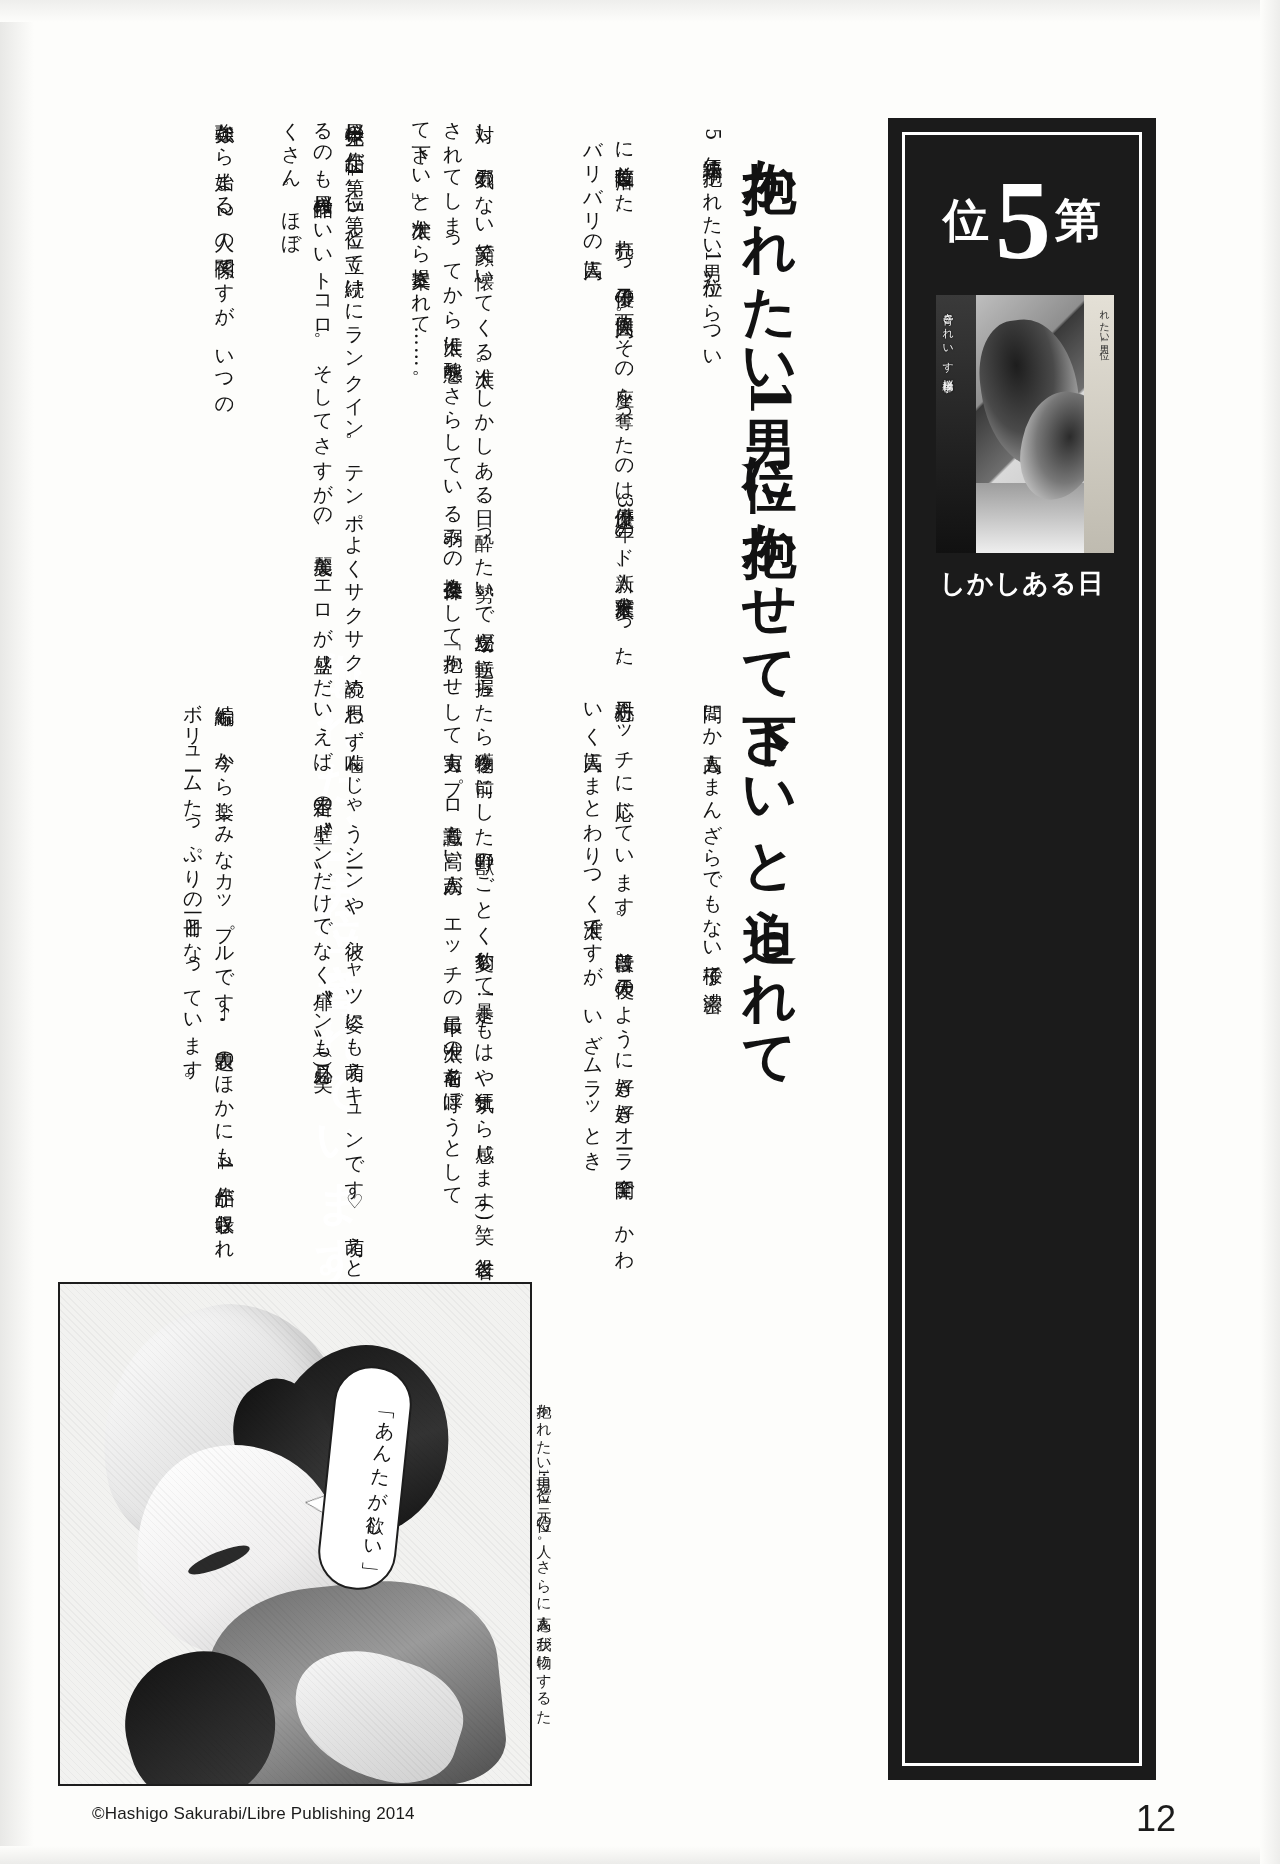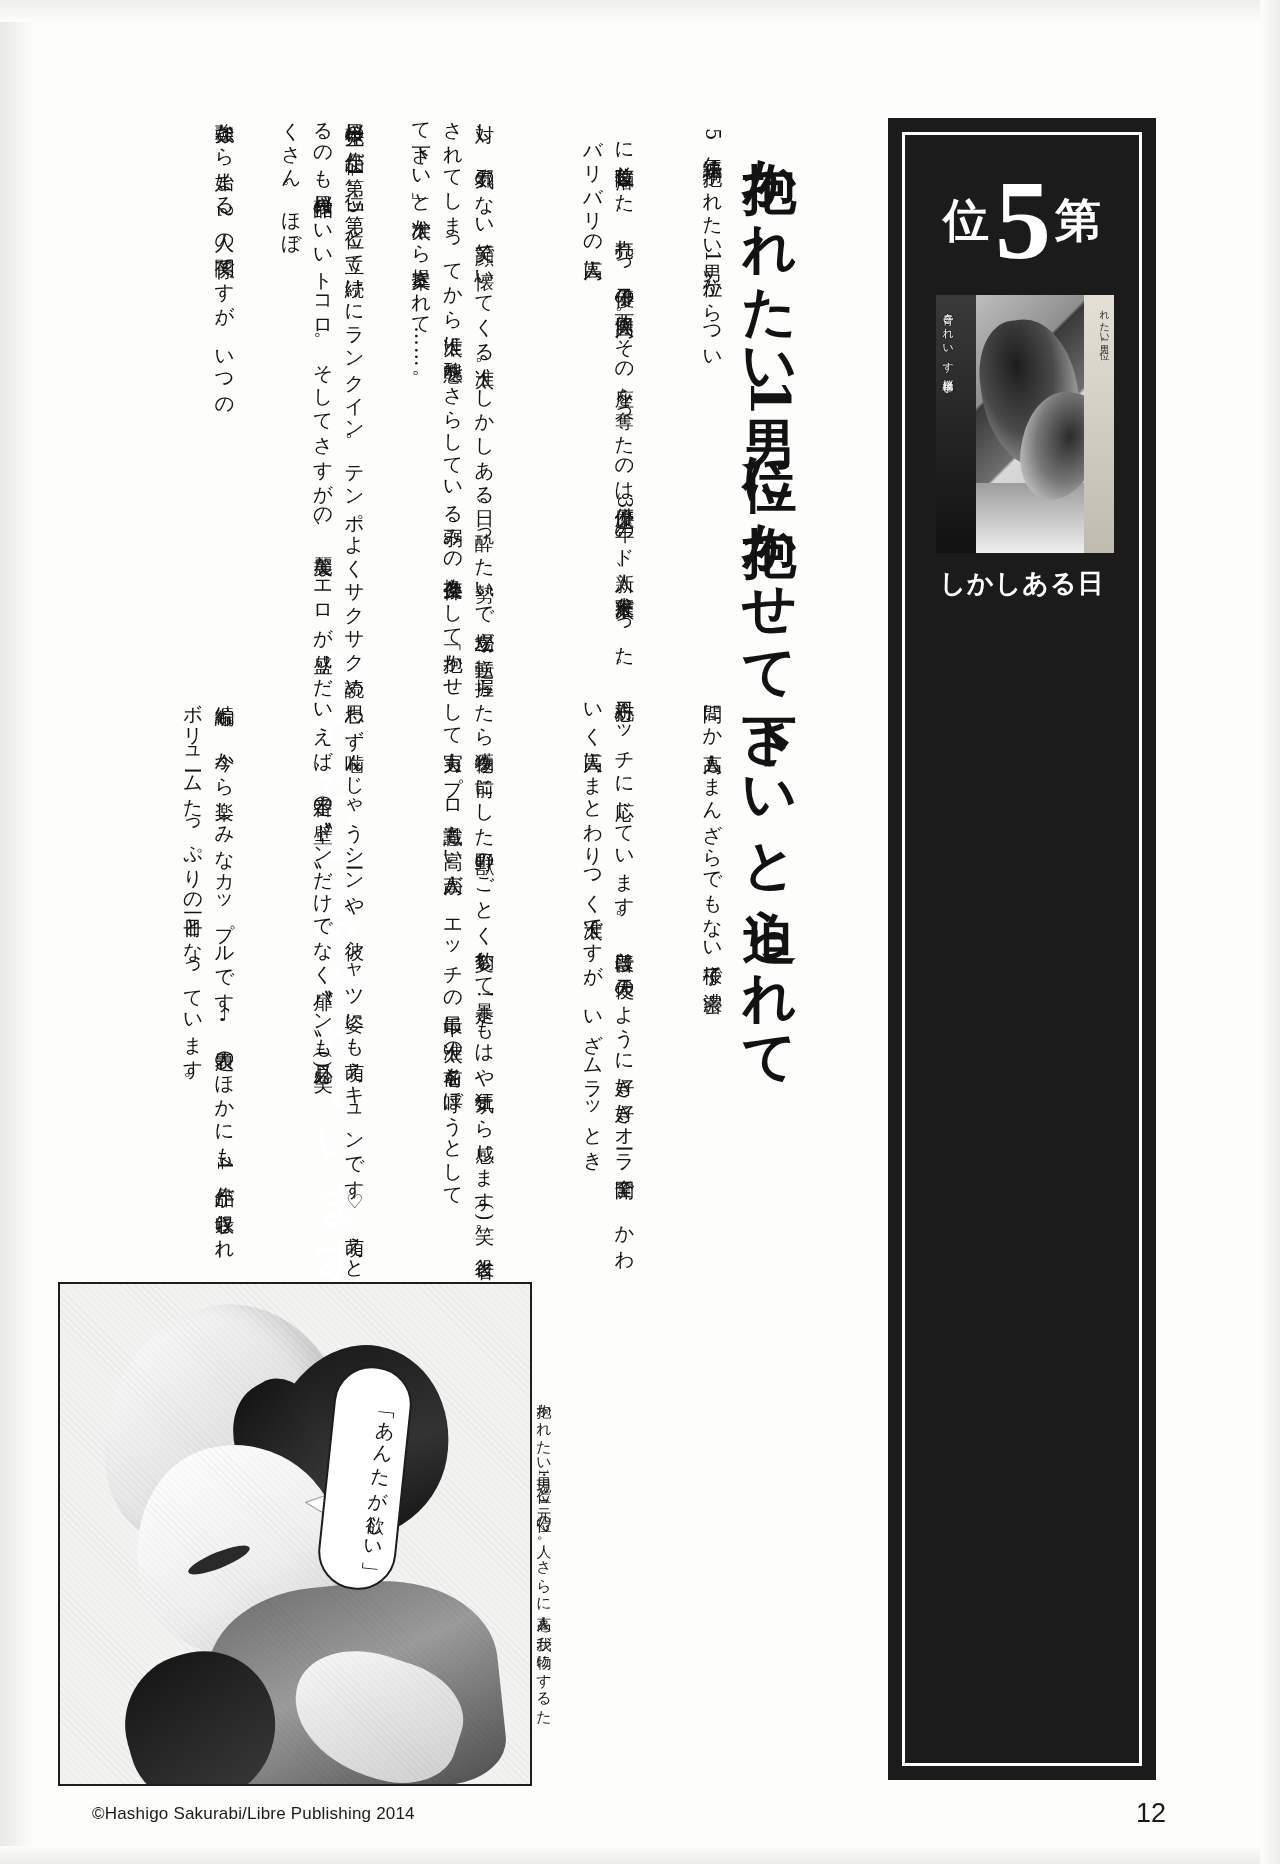--- a/index.html
+++ b/index.html
@@ -368,21 +368,21 @@
     font-size: 17px;
     color: #1b1b1b;
     font-family: "Liberation Sans", sans-serif;
     letter-spacing: 0.2px;
     margin-left: 36px;
   }
   .page-number {
     position: absolute;
     left: 1136px;
     top: 1798px;
-    font-size: 27px;
+    font-size: 36px;
     color: #1b1b1b;
     font-family: "Liberation Sans", sans-serif;
   }
 </style>
 </head>
 <body>
 
 <div class="page">
 
   <div class="scan-edge-left"></div>

